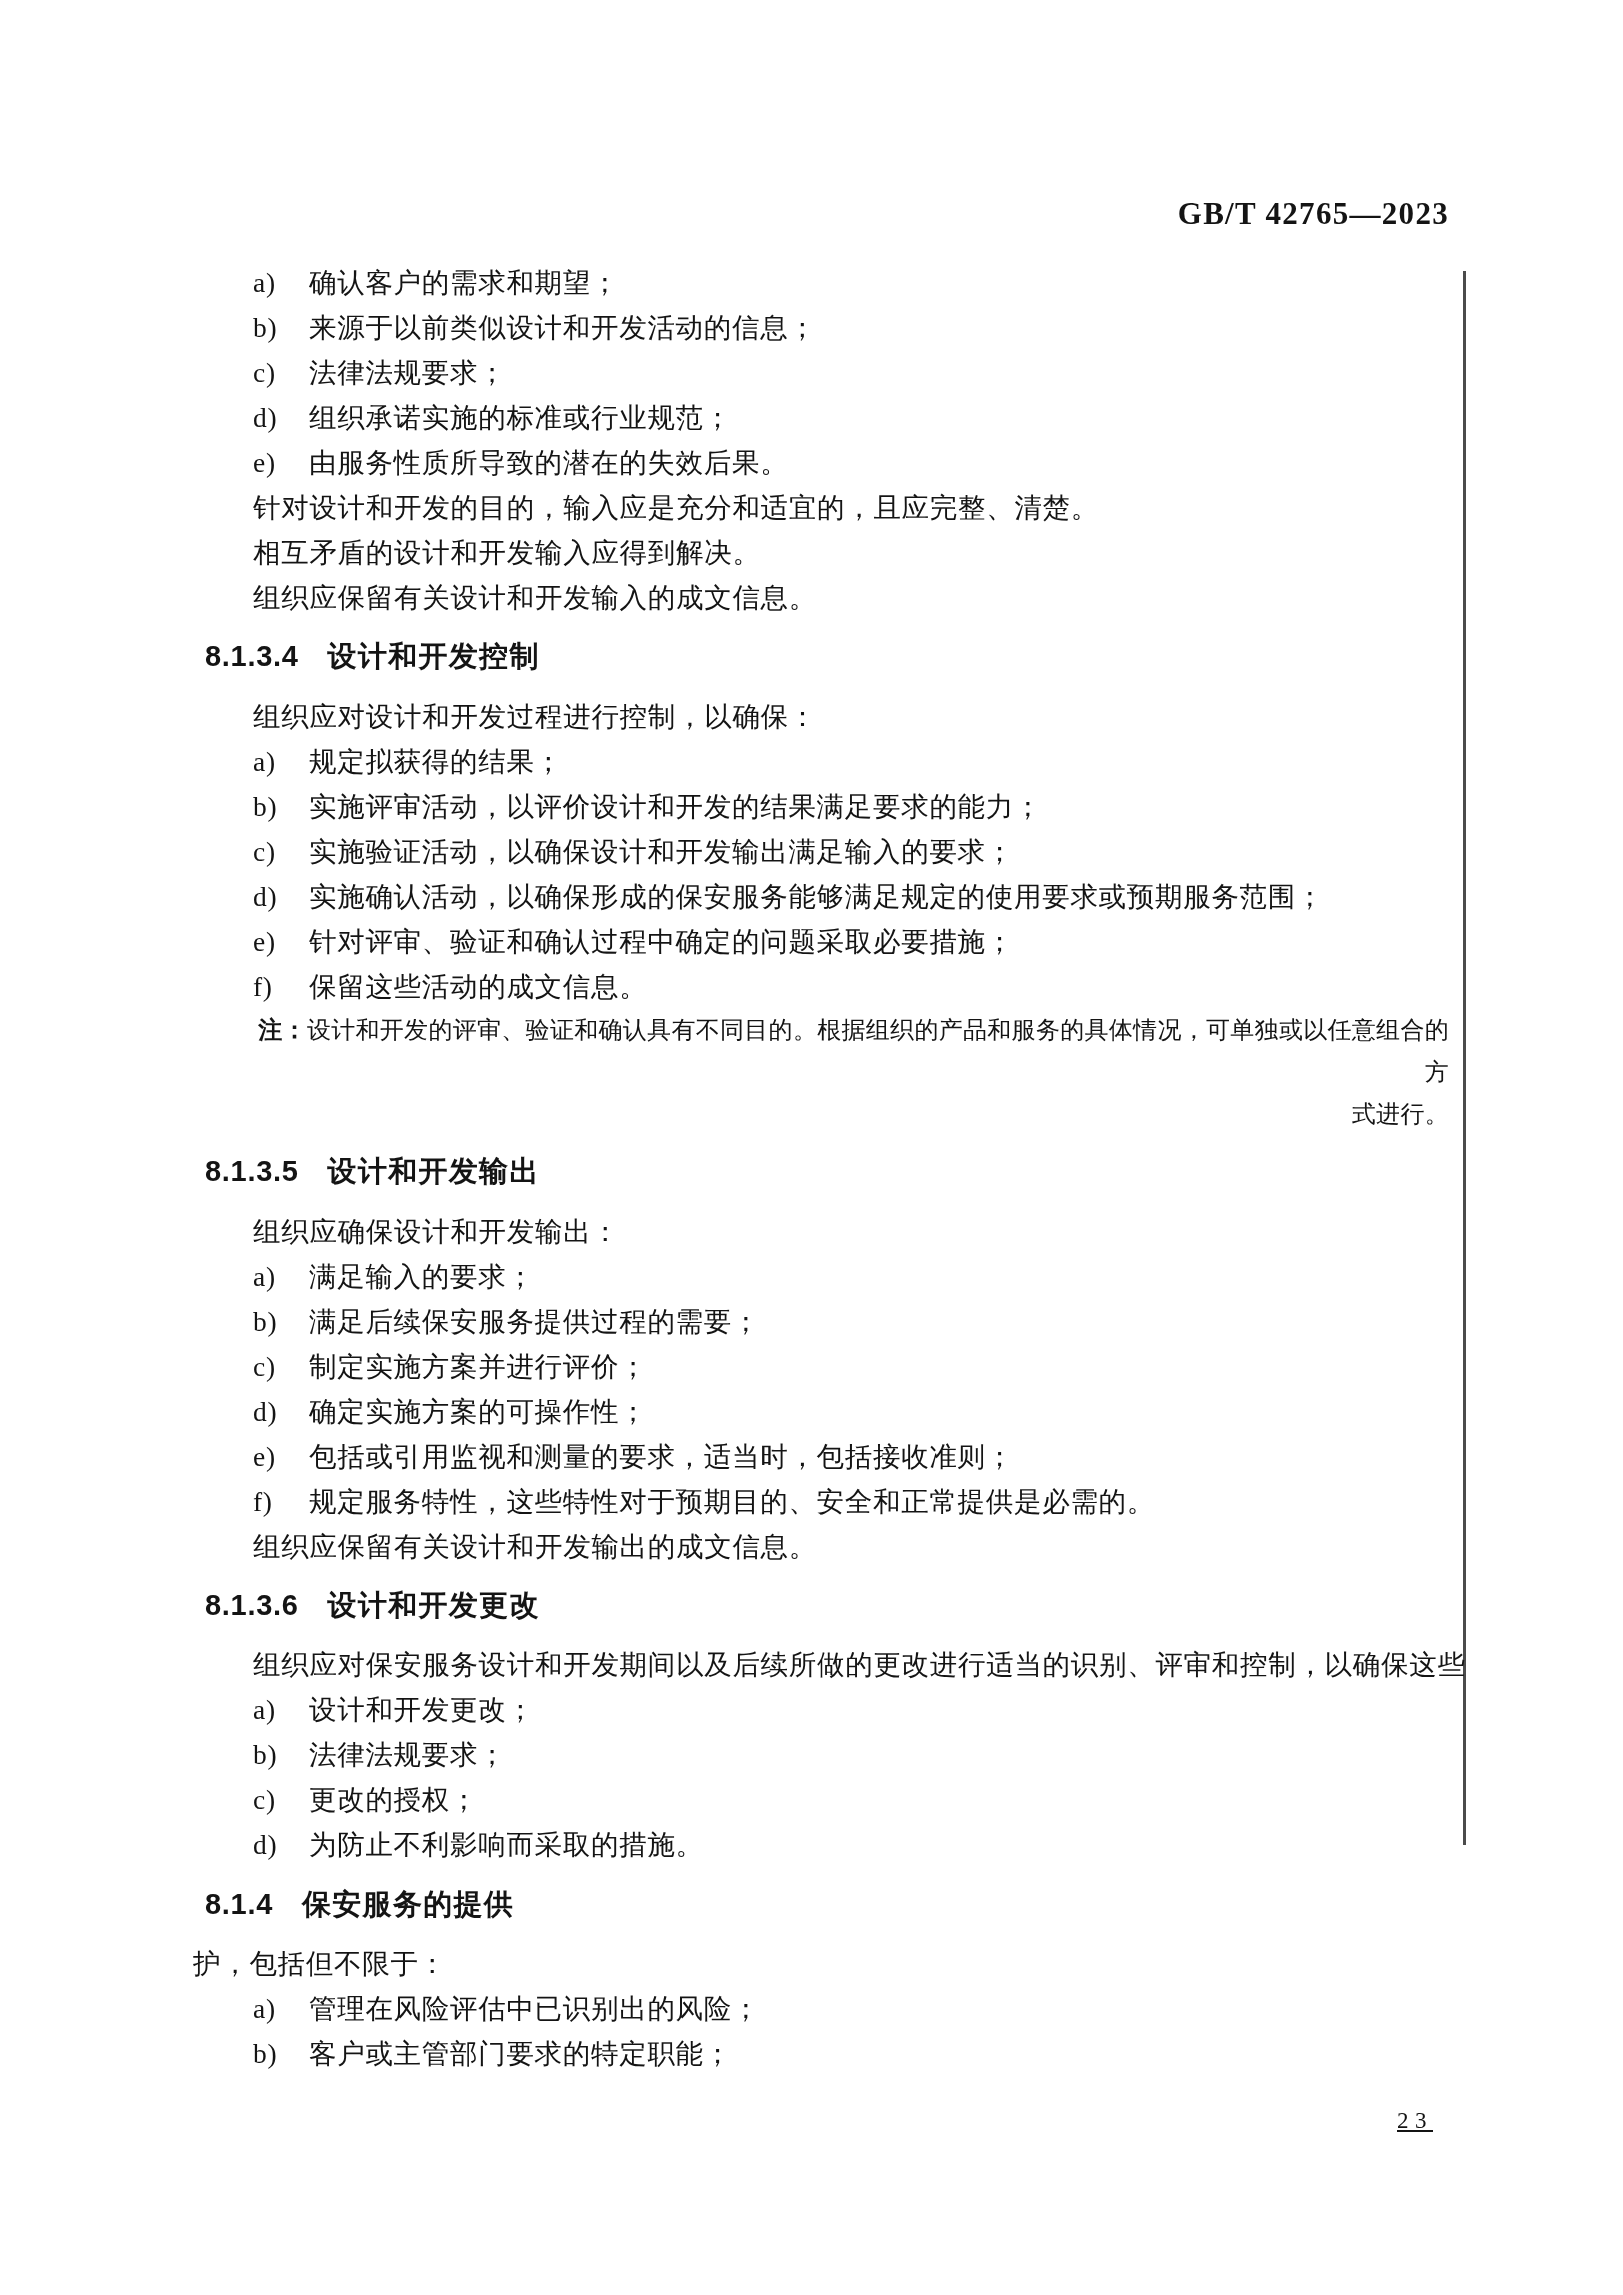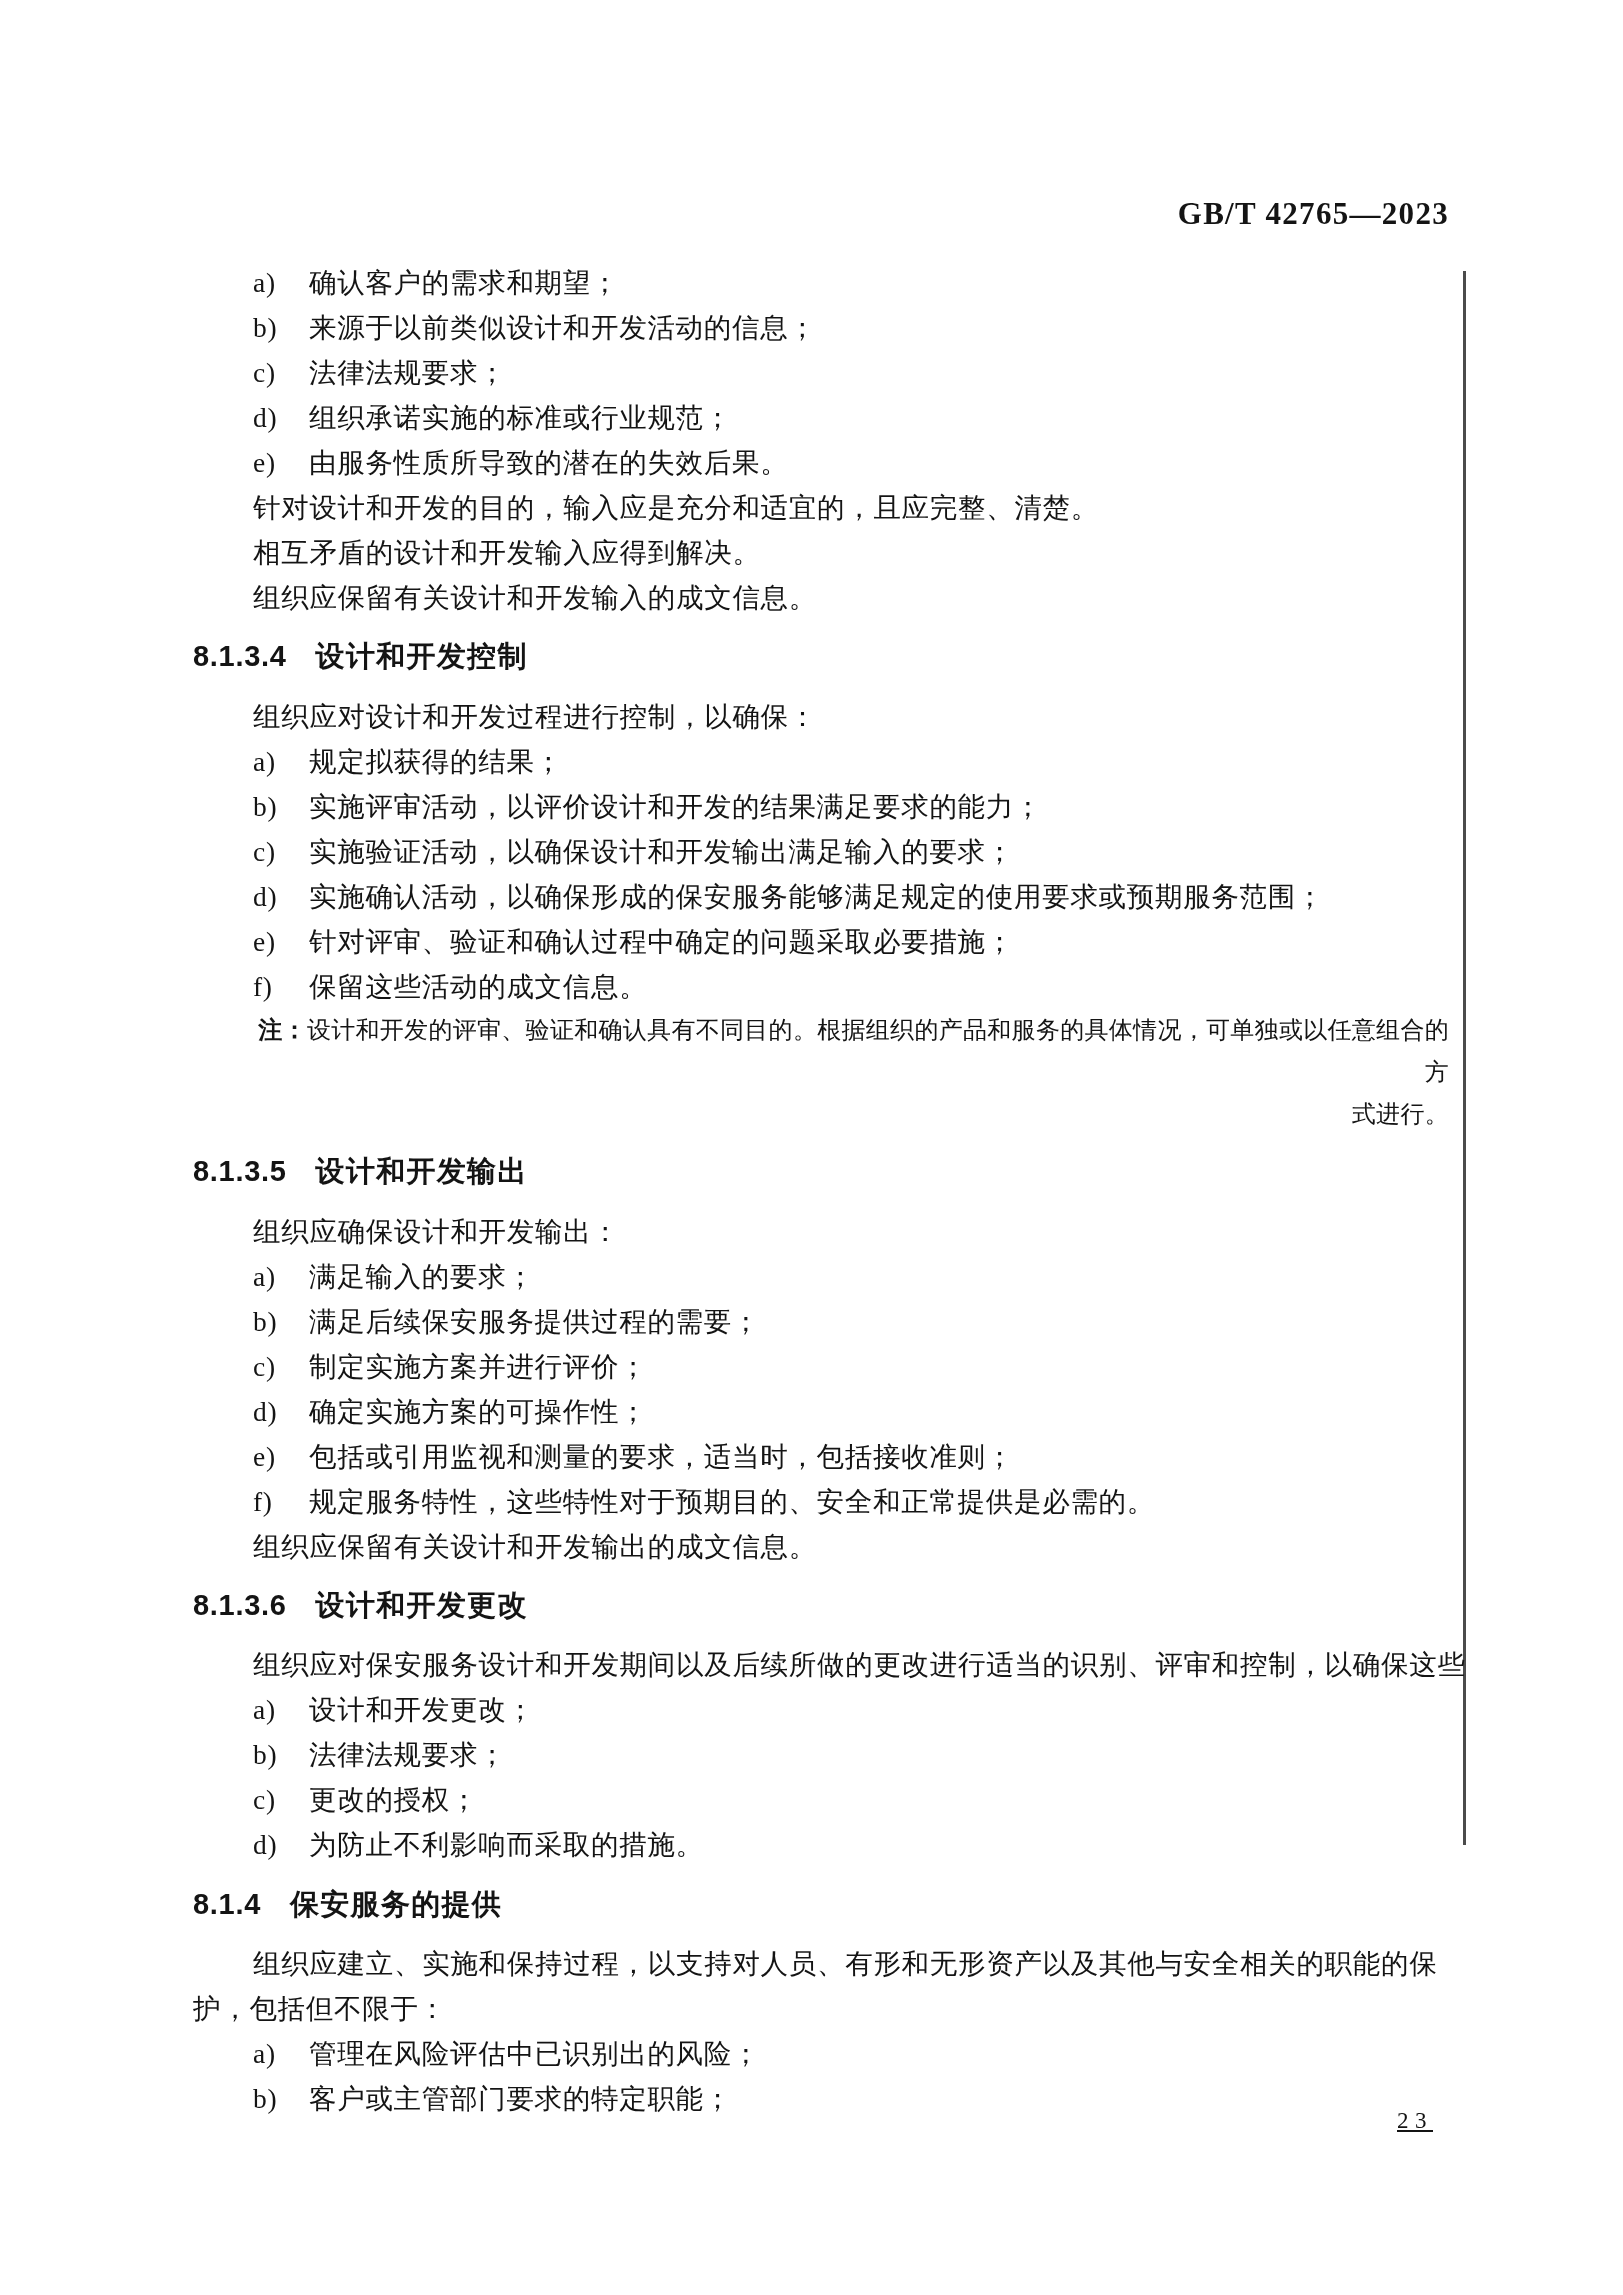--- a/index.html
+++ b/index.html
@@ -24,21 +24,21 @@
   .li-label{flex:0 0 56px;margin-left:60px;}
   .li-text{flex:1 1 auto;white-space:nowrap;}
   .para{white-space:nowrap;}
   .indent{text-indent:60px;}
   .heading{
     margin:14.4px 0;
     font-family:"Liberation Sans","DejaVu Sans",sans-serif;
     font-weight:700;font-size:29px;letter-spacing:1.3px;
     white-space:nowrap;
   }
-  .heading .h-num{margin-right:29px;letter-spacing:0.7px;}
+  .heading .h-num{margin-right:29px;letter-spacing:0.7px;margin-left:12px;}
   .note{
     margin-left:56px;padding-left:46px;text-indent:-46px;
     font-size:24px;line-height:42px;letter-spacing:0.3px;text-align:right;
   }
   .note-label{font-weight:700;}
   .rev-bar{
     position:absolute;left:1463px;top:271px;
     width:2.6px;height:1574px;background:#4b4b4b;
   }
   .page-num{
@@ -171,21 +171,20 @@
     </div>
     <div class="li">
       <span class="li-label">d)</span>
       <span class="li-text">为防止不利影响而采取的措施。</span>
     </div>
 
     <div class="heading">
       <span class="h-num">8.1.4</span><span>保安服务的提供</span>
     </div>
 
-    <div class="para indent">组织应建立、实施和保持过程，以支持对人员、有形和无形资产以及其他与安全相关的职能的保</div>
     <div class="para">护，包括但不限于：</div>
 
     <div class="li">
       <span class="li-label">a)</span>
       <span class="li-text">管理在风险评估中已识别出的风险；</span>
     </div>
     <div class="li">
       <span class="li-label">b)</span>
       <span class="li-text">客户或主管部门要求的特定职能；</span>
     </div>

